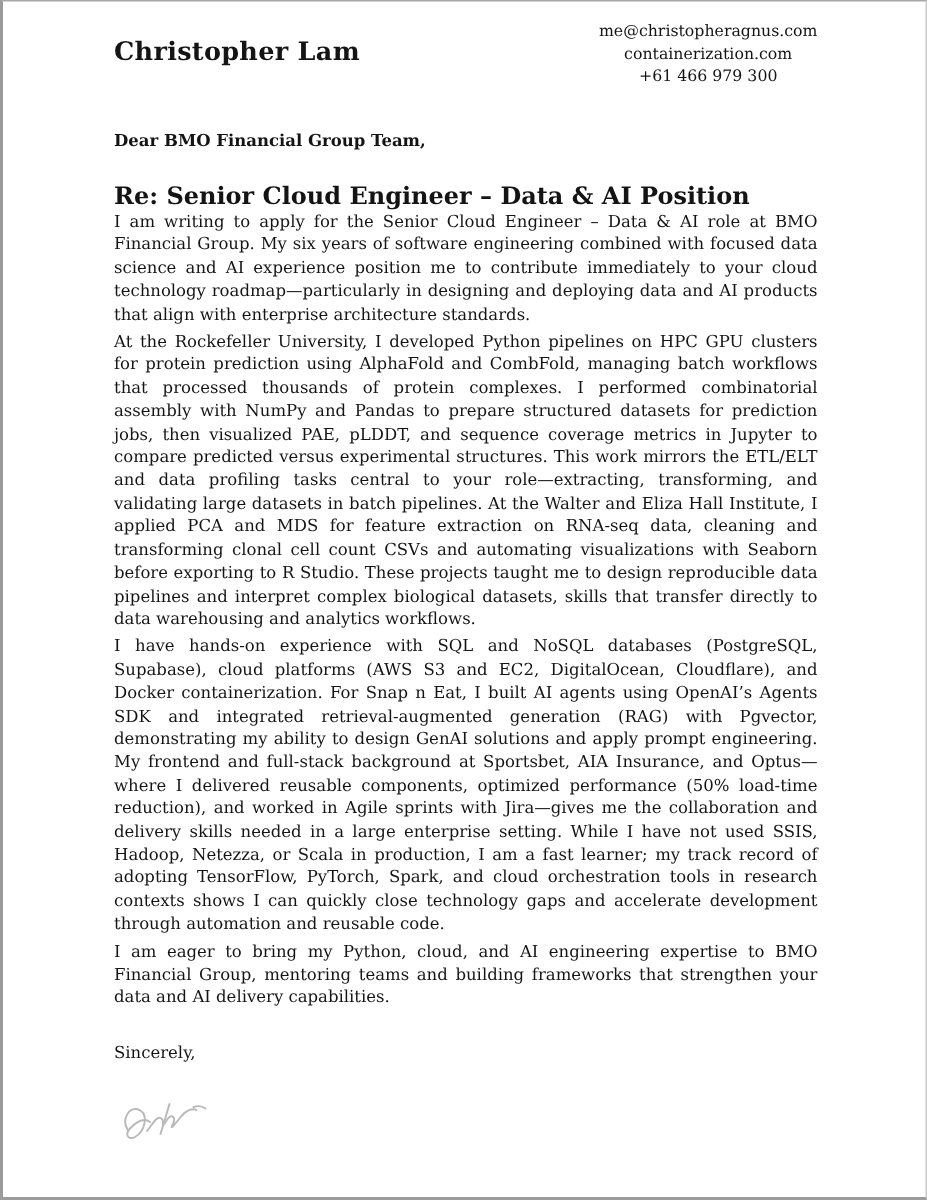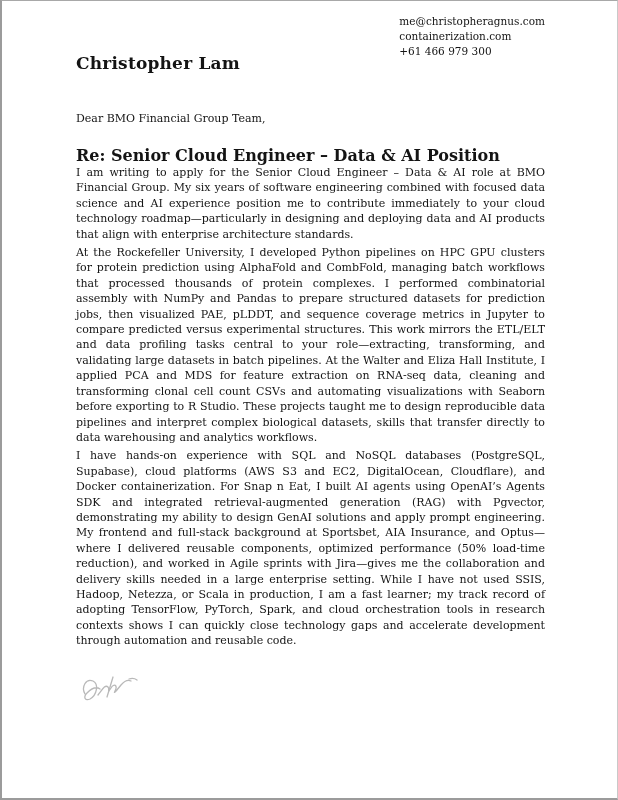--- a/index.html
+++ b/index.html
@@ -24,36 +24,37 @@
   }
   .header {
     display: flex;
     justify-content: space-between;
     align-items: flex-start;
   }
   .sender-name {
     font-size: 17px;
     font-weight: bold;
     letter-spacing: 0.2px;
-    margin-top: 39px;
+    margin-top: 11px;
     white-space: nowrap;
   }
   .contact {
-    text-align: left;
+    text-align: center;
     font-size: 10.5px;
     line-height: 15px;
     white-space: nowrap;
   }
   .date {
     font-size: 11px;
     margin-top: 12px;
   }
   .salutation {
     font-size: 11px;
-    margin-top: 39px;
+    margin-top: 28px;
+    font-weight: bold;
   }
   .subject {
     font-size: 16px;
     font-weight: bold;
     margin-top: 21px;
   }
   .body-para {
     font-size: 11px;
     line-height: 15.4px;
     text-align: justify;
@@ -93,21 +94,23 @@
   <div class="salutation">Dear BMO Financial Group Team,</div>
 
   <div class="subject">Re: Senior Cloud Engineer – Data &amp; AI Position</div>
 
   <p class="body-para">I am writing to apply for the Senior Cloud Engineer – Data &amp; AI role at BMO Financial Group. My six years of software engineering combined with focused data science and AI experience position me to contribute immediately to your cloud technology roadmap—particularly in designing and deploying data and AI products that align with enterprise architecture standards.</p>
 
   <p class="body-para">At the Rockefeller University, I developed Python pipelines on HPC GPU clusters for protein prediction using AlphaFold and CombFold, managing batch workflows that processed thousands of protein complexes. I performed combinatorial assembly with NumPy and Pandas to prepare structured datasets for prediction jobs, then visualized PAE, pLDDT, and sequence coverage metrics in Jupyter to compare predicted versus experimental structures. This work mirrors the ETL/ELT and data profiling tasks central to your role—extracting, transforming, and validating large datasets in batch pipelines. At the Walter and Eliza Hall Institute, I applied PCA and MDS for feature extraction on RNA-seq data, cleaning and transforming clonal cell count CSVs and automating visualizations with Seaborn before exporting to R Studio. These projects taught me to design reproducible data pipelines and interpret complex biological datasets, skills that transfer directly to data warehousing and analytics workflows.</p>
 
   <p class="body-para">I have hands-on experience with SQL and NoSQL databases (PostgreSQL, Supabase), cloud platforms (AWS S3 and EC2, DigitalOcean, Cloudflare), and Docker containerization. For Snap n Eat, I built AI agents using OpenAI’s Agents SDK and integrated retrieval-augmented generation (RAG) with Pgvector, demonstrating my ability to design GenAI solutions and apply prompt engineering. My frontend and full-stack background at Sportsbet, AIA Insurance, and Optus—where I delivered reusable components, optimized performance (50% load-time reduction), and worked in Agile sprints with Jira—gives me the collaboration and delivery skills needed in a large enterprise setting. While I have not used SSIS, Hadoop, Netezza, or Scala in production, I am a fast learner; my track record of adopting TensorFlow, PyTorch, Spark, and cloud orchestration tools in research contexts shows I can quickly close technology gaps and accelerate development through automation and reusable code.</p>
 
+  <p class="body-para">I am eager to bring my Python, cloud, and AI engineering expertise to BMO Financial Group, mentoring teams and building frameworks that strengthen your data and AI delivery capabilities.</p>
 
+  <div class="closing">Sincerely,</div>
 
   <div class="signature">
     <svg width="64" height="34" viewBox="0 0 64 34" xmlns="http://www.w3.org/2000/svg" fill="none" stroke="#b9b9b9" stroke-width="1.3" stroke-linecap="round" stroke-linejoin="round">
       <path d="M7,21 C3,14 8,5 15,8 C21,11 19,22 12,26 C7,28.5 5,24 9,20 C13,16 18,13 22,16"></path>
       <path d="M20,22 C24,17 27,11 30,14 C32,16 29,21 33,15 C36,10 40,12 37,18 C35,22 39,17 43,12 C46,8.5 50,6.5 53,8"></path>
       <path d="M35,4 L29,24"></path>
       <path d="M51,6 C54,5 57,5.5 59,7"></path>
     </svg>
   </div>
 

